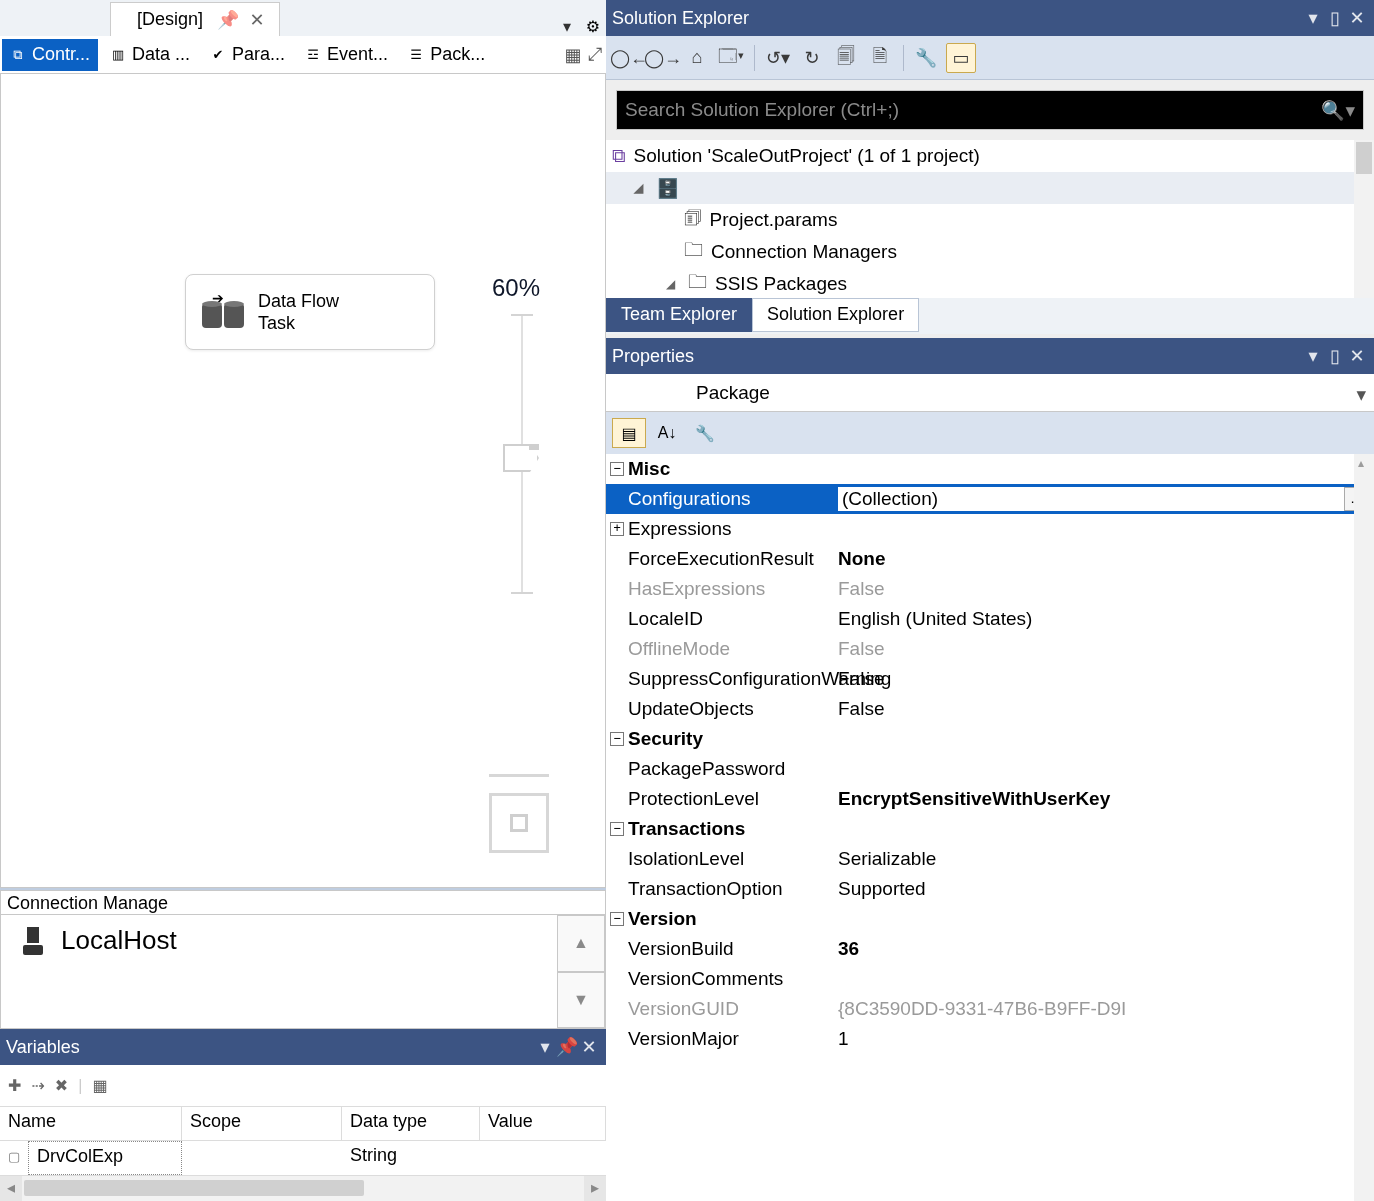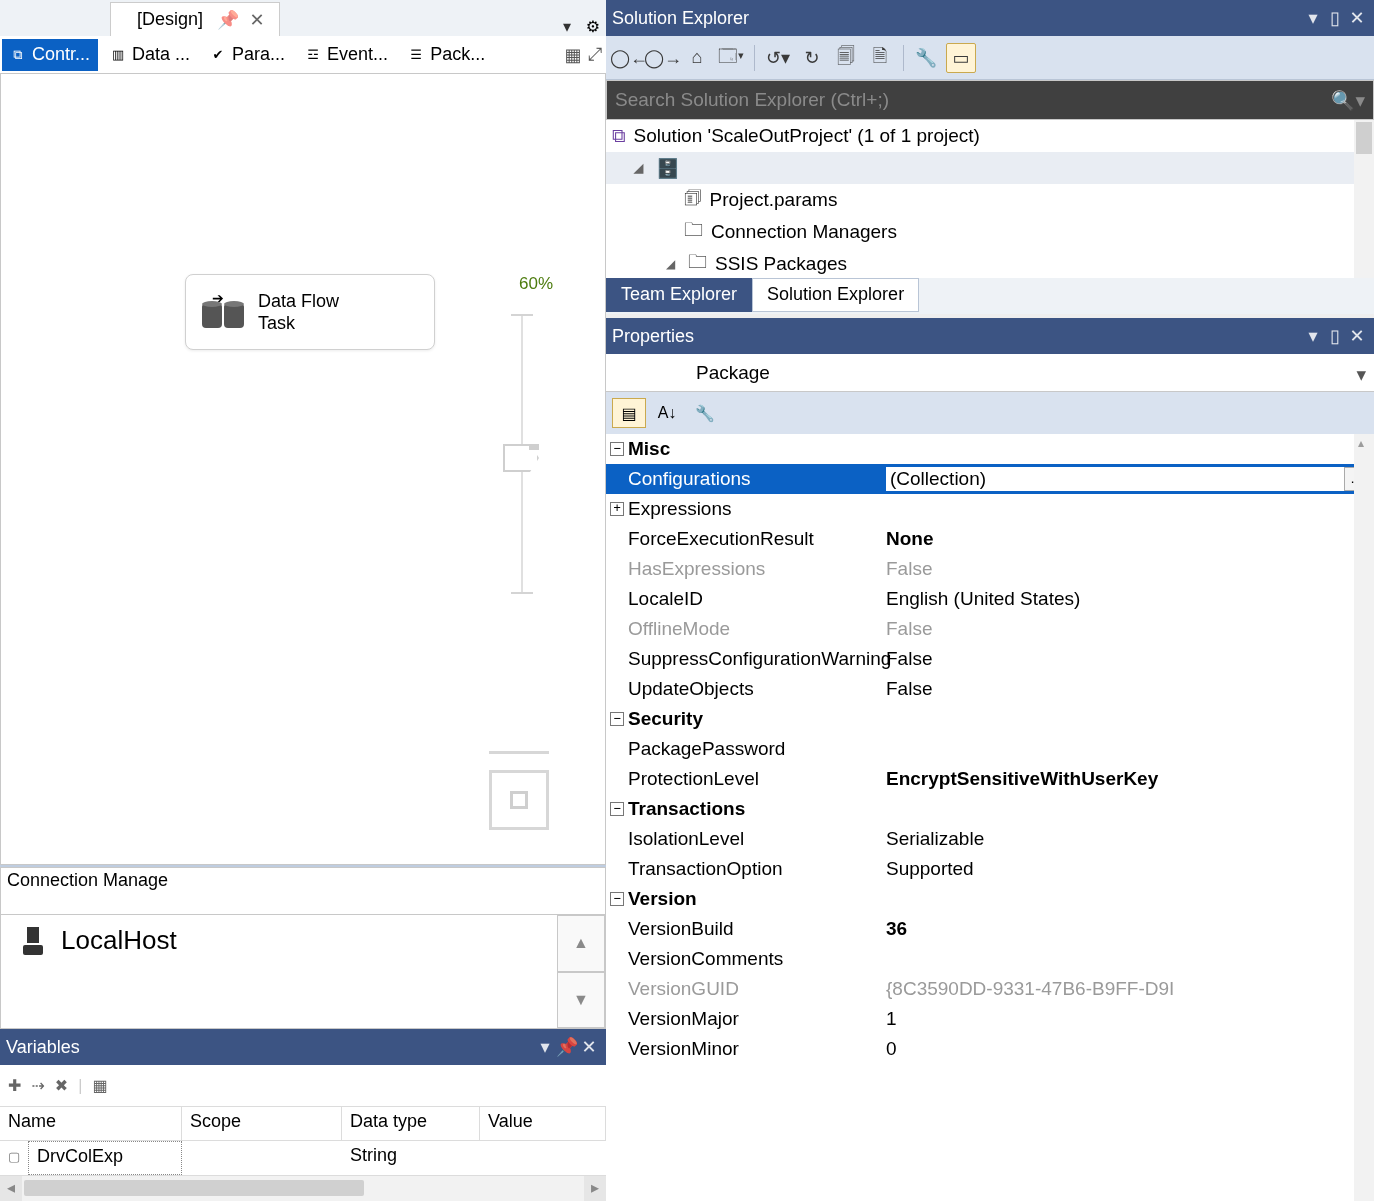--- a/index.html
+++ b/index.html
@@ -30,31 +30,31 @@
   
   .canvas{flex:1;background:#fff;position:relative;border-left:1px solid #c8c8c8;border-right:1px solid #c8c8c8;border-bottom:1px solid #c8c8c8}
   .task{position:absolute;left:184px;top:200px;width:250px;height:76px;border:1px solid #d0d0d0;border-radius:8px;background:#fff;display:flex;align-items:center;gap:12px;padding:0 16px;box-shadow:0 1px 3px rgba(0,0,0,.08)}
   .task .db{width:44px;height:40px;position:relative}
   .task .cyl{width:20px;height:24px;background:#555;border-radius:3px 3px 4px 4px;position:absolute}
   .task .cyl::before{content:"";position:absolute;left:0;right:0;top:-3px;height:6px;background:#777;border-radius:50%}
   .task .db .c1{left:0;top:12px}
   .task .db .c2{left:22px;top:12px}
   .task .db .arr{position:absolute;left:10px;top:-2px;font-size:14px}
   .task .lbl{font-size:18px;line-height:22px}
-  .zoompct{position:absolute;right:52px;top:200px;color:#4d7c0f;font-size:17px}
+  .zoompct{position:absolute;right:65px;top:200px;color:#0f172a;font-size:24px}
   .slider{position:absolute;right:78px;top:240px;width:10px;height:280px;background:linear-gradient(#e0e0e0,#e0e0e0) center/2px 100% no-repeat}
   .slider .tick{position:absolute;left:-6px;right:-6px;height:2px;background:#d4d4d4}
   .slider .thumb{position:absolute;left:-14px;top:130px;width:36px;height:28px;border:2px solid #cfcfcf;background:#fff;clip-path:polygon(0 0,75% 0,100% 50%,75% 100%,0 100%)}
   .slider .min{position:absolute;left:12px;top:130px;width:10px;height:6px;background:#cfcfcf}
   .fitbox{position:absolute;right:56px;bottom:34px;width:60px;height:60px;border:3px solid #d7d7d7;display:flex;align-items:center;justify-content:center}
   .fitbox .inner{width:18px;height:18px;border:3px solid #cfcfcf}
   .sline{position:absolute;right:56px;bottom:110px;width:60px;height:3px;background:#d7d7d7}
   
   .connmgr{border-top:2px solid #bfcde0}
-  .connmgr .hdr{height:48px;background:#fff;border:1px solid #c8c8c8;font-size:18px;padding:2px 6px}
+  .connmgr .hdr{height:25px;background:#fff;border:1px solid #c8c8c8;font-size:18px;padding:2px 6px}
   .connmgr .body{height:114px;background:#fff;border:1px solid #c8c8c8;border-top:none;display:flex}
   .connmgr .cn{flex:1;display:flex;align-items:flex-start;gap:14px;padding:10px 18px;font-size:26px}
   .connmgr .arrows{width:48px;display:flex;flex-direction:column}
   .connmgr .ar{flex:1;border:1px solid #c8c8c8;display:flex;align-items:center;justify-content:center;background:#f9f9f9;color:#8a8a8a;cursor:pointer}
   
   .vars{display:flex;flex-direction:column}
   .vtoolbar{height:42px;background:#fff;border-bottom:1px solid #dcdcdc;display:flex;align-items:center;gap:10px;padding:0 8px}
   .vtoolbar .ic{color:#666;font-size:16px}
   .vhead{height:34px;background:#fff;display:flex;border-bottom:1px solid #dcdcdc;font-size:18px}
   .vhead div{padding:4px 8px;border-right:1px solid #dcdcdc}
@@ -62,21 +62,21 @@
   .vrow div{padding:4px 8px}
   .vscroll{height:26px;background:#f2f2f2;border-top:1px solid #dcdcdc;position:relative}
   .vscroll .l,.vscroll .r{position:absolute;top:0;bottom:0;width:22px;background:#e6e6e6;text-align:center;line-height:24px;color:#888}
   .vscroll .l{left:0}.vscroll .r{right:0}
   .vscroll .tr{position:absolute;left:24px;top:4px;height:16px;width:340px;background:#d0d0d0;border-radius:2px}
   
   .se-toolbar{height:44px;background:#d9e2ef;border-bottom:1px solid #b9c5d6;display:flex;align-items:center;gap:4px;padding:0 8px}
   .se-toolbar .ic{width:30px;height:30px;display:flex;align-items:center;justify-content:center;color:#3a3a3a;border-radius:2px;cursor:pointer;font-size:18px}
   .se-toolbar .sep{width:1px;height:26px;background:#aeb9cc;margin:0 4px}
   .se-toolbar .ic.active{background:#fff4d6;border:1px solid #caa94e}
-  .se-search{height:40px;border:1px solid #c8c8c8;margin:0;display:flex;align-items:center;padding:0 8px;color:#8a8a8a;font-size:19px;background:#404040}
+  .se-search{height:40px;border:1px solid #c8c8c8;margin:10px;display:flex;align-items:center;padding:0 8px;color:#8a8a8a;font-size:19px;background:#000000}
   .se-search span:first-child{flex:1}
   .tree{background:#fff;height:158px;overflow:hidden;font-size:19px;position:relative}
   .tree .row{height:32px;display:flex;align-items:center;gap:8px;padding-left:6px}
   .tree .exp{width:14px;color:#666;font-size:12px}
   .tree .row.b{font-weight:600}
   .tree .row.sel{background:#e9edf3}
   .tree .sc{position:absolute;right:0;top:0;bottom:0;width:20px;background:#f2f2f2}
   .tree .sc .th{position:absolute;top:2px;left:2px;right:2px;height:32px;background:#cfcfcf}
   .bottabs{height:36px;background:#eef2f6;display:flex;align-items:flex-start}
   .btab{height:34px;padding:5px 14px;font-size:18px;border:1px solid #b9c5d6;background:#fff;cursor:pointer}
@@ -84,21 +84,21 @@
   
   .prop-obj{height:38px;background:#fff;border-bottom:1px solid #c8c8c8;display:flex;align-items:center;padding:0 90px;font-size:19px;position:relative}
   .prop-obj .dd{position:absolute;right:8px;top:9px;color:#555}
   .prop-tb{height:42px;background:#d9e2ef;display:flex;align-items:center;gap:4px;padding:0 6px}
   .prop-tb .ic{width:34px;height:30px;display:flex;align-items:center;justify-content:center;font-size:16px;cursor:pointer}
   .prop-tb .ic.active{background:#fff4d6;border:1px solid #caa94e}
   .pgrid{background:#fff;flex:1;overflow:auto;font-size:19px;position:relative}
   .pg-cat{display:flex;align-items:center;height:30px;font-weight:700;padding-left:4px;gap:4px}
   .pg-sq{width:14px;height:14px;border:1px solid #777;font-size:12px;line-height:11px;text-align:center;font-weight:400;font-family:monospace;background:#fff}
   .pg-row{display:flex;height:30px;align-items:center}
-  .pg-row .k{width:280px;padding-left:22px}
+  .pg-row .k{width:232px;padding-left:22px}
   .pg-row .v{flex:1}
   .pg-row.sel{background:#0b61c4;color:#fff}
   .pg-row.sel .v{background:#fff;color:#000;padding-left:4px}
   .pg-row .btn{width:26px;height:24px;border:1px solid #aaa;background:#f4f4f4;text-align:center;line-height:20px;margin-right:4px;font-size:14px}
   .pg-row.dim .k,.pg-row.dim .v{color:#9a9a9a}
   .pg-row .v.b{font-weight:700}
   .pg-row.exp .k{padding-left:4px;display:flex;align-items:center;gap:4px}
   .pgrid .sc{position:absolute;right:0;top:0;width:20px;height:100%;background:#f2f2f2}
   .pgrid .sc::before{content:"▴";position:absolute;top:2px;left:4px;color:#9c9c9c;font-size:12px}
   svg{display:block}
@@ -371,19 +371,15 @@
         <div class="v"></div>
       </div>
     <div class="pg-row dim">
         <div class="k">VersionGUID</div>
         <div class="v">{8C3590DD-9331-47B6-B9FF-D9I</div>
       </div>
     <div class="pg-row">
         <div class="k">VersionMajor</div>
         <div class="v">1</div>
       </div>
-    <div class="pg-row">
-        <div class="k">VersionMinor</div>
-        <div class="v">0</div>
-      </div>
     <div class="sc"></div>
   </div>
 </div>
 
 </body></html>

